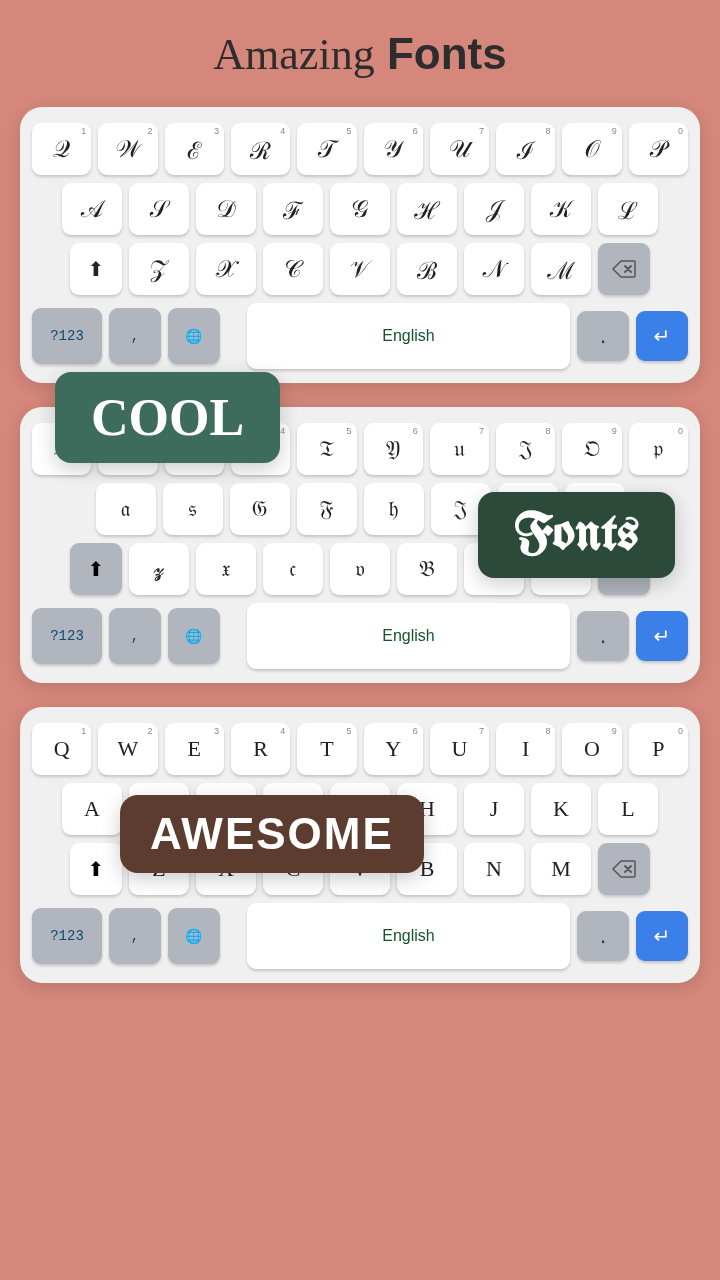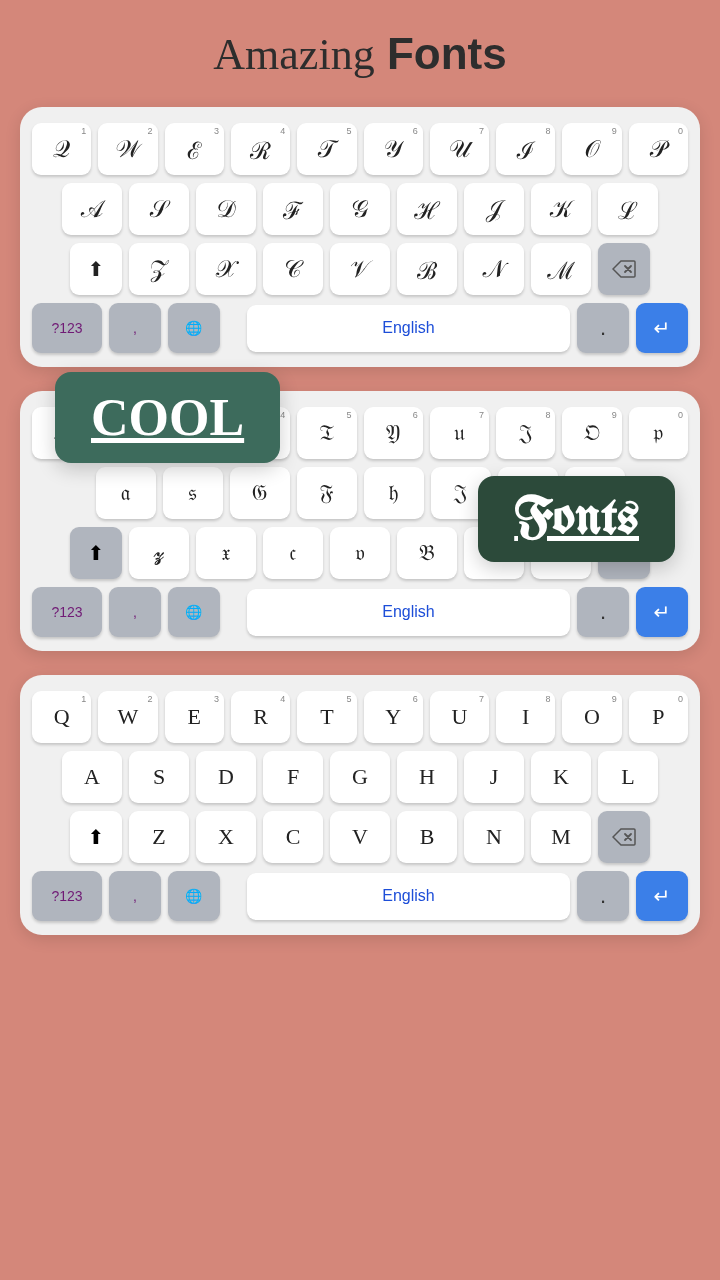--- a/index.html
+++ b/index.html
@@ -74,44 +74,45 @@
 
     .key-gray {
       background: #b0b5be;
       color: #222;
     }
 
     .key-space {
       background: white;
       flex: 4;
       max-width: none;
-      height: 47px;
+      height: 66px;
       border-radius: 9px;
       display: flex;
       align-items: center;
       justify-content: center;
       font-size: 16px;
-      color: #1d4ed8;
+      color: #14532d;
       box-shadow: 0 2px 3px rgba(0,0,0,0.18);
       cursor: pointer;
       margin-left: 20px;
     }
 
     .key-action {
       background: #b0b5be;
       flex: 0 0 70px;
-      height: 50px;
+      height: 56px;
       border-radius: 9px;
       display: flex;
       align-items: center;
       justify-content: center;
       font-size: 14px;
-      color: #701a75;
-      box-shadow: 0 2px 3px rgba(0,0,0,0.18);
-      cursor: pointer;
+      color: #0c4a6e;
+      box-shadow: 0 2px 3px rgba(0,0,0,0.18);
+      cursor: pointer;
+      font-family: Liberation Mono, monospace;
     }
 
     .bottom-row {
       display: flex;
       gap: 7px;
       align-items: center;
     }
 
     .delete-key {
       background: #b0b5be;
@@ -173,21 +174,20 @@
     .popup-label {
       position: absolute;
       border-radius: 16px;
       padding: 14px 30px;
       font-size: 48px;
       font-weight: 700;
       color: white;
       z-index: 10;
       box-shadow: 0 6px 20px rgba(0,0,0,0.2);
       pointer-events: none;
-      text-decoration: underline;
     }
 
     .popup-cool {
       background: #3d6b5c;
       font-family: 'UnifrakturMaguntia', 'MedievalSharp', cursive;
       top: 285px;
       left: 40px;
     }
 
     .popup-great {
@@ -371,13 +371,14 @@
 
   <div class="bottom-row">
     <div class="key-action">?123</div>
     <div class="key-action" style="flex:0 0 52px;">,</div>
     <div class="key-action" style="flex:0 0 52px;">🌐</div>
     <div class="key-space">English</div>
     <div class="dot-key">.</div>
     <div class="enter-key">↵</div>
   </div>
 
+  <div class="popup-label" style="background:#5c3c2e; font-family:Impact,'Arial Black',sans-serif; font-size:44px; letter-spacing:2px; top:88px; left:100px; padding:14px 30px; border-radius:18px; color:white;"><span>AWESOME</span></div>
 </div>
 
 </body></html>

